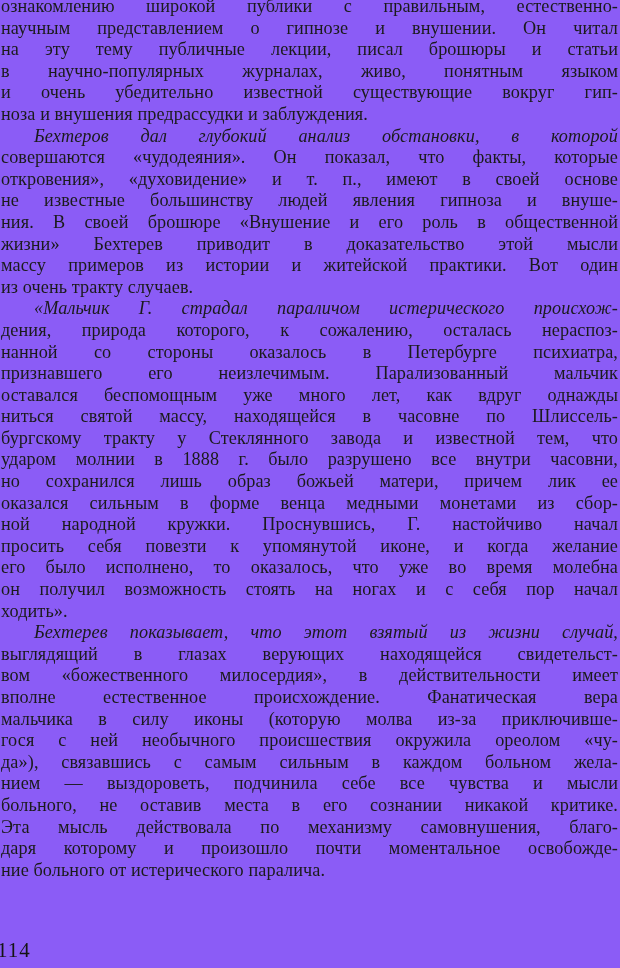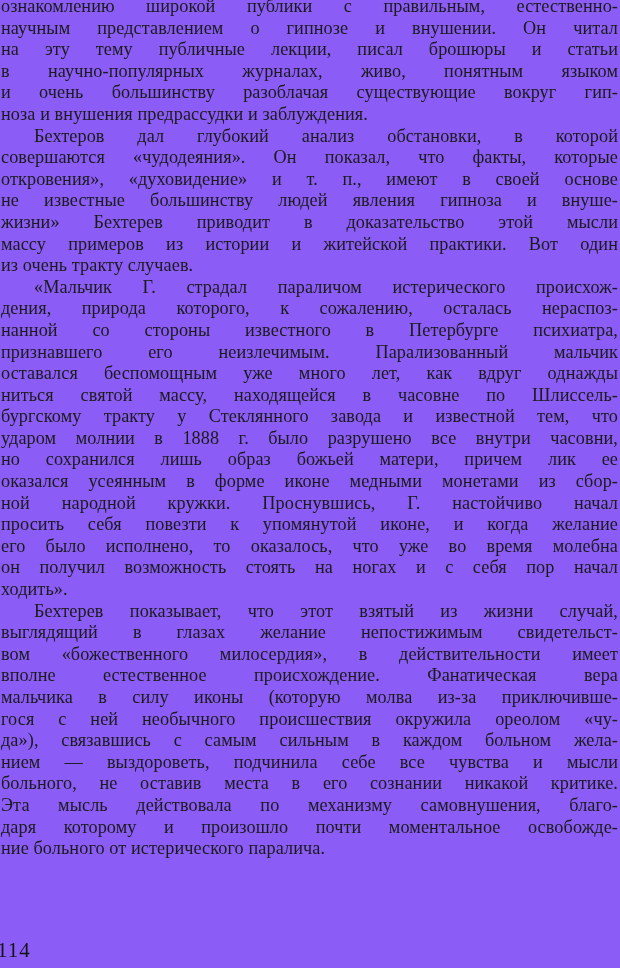--- a/index.html
+++ b/index.html
@@ -28,20 +28,21 @@
     line-height: 21.6px;
     height: 21.6px;
     white-space: nowrap;
     text-align: justify;
     text-align-last: justify;
     letter-spacing: 0.1px;
     padding-left: 1px;
   }
   .line.indent {
     text-indent: 33px;
+    font-style: italic;
   }
   .line.last {
     text-align-last: left;
   }
   .page-number {
     position: absolute;
     left: -3px;
     top: 938px;
     font-size: 21px;
     letter-spacing: 1px;
@@ -51,52 +52,53 @@
 </head>
 <body>
 
 <div class="page">
   <div class="body-text">
       <div>
         <div class="line">ознакомлению широкой публики с правильным, естественно-</div>
         <div class="line">научным представлением о гипнозе и внушении. Он читал</div>
         <div class="line">на эту тему публичные лекции, писал брошюры и статьи</div>
         <div class="line">в научно-популярных журналах, живо, понятным языком</div>
-        <div class="line">и очень большинству разоблачая существующие вокруг гип-</div>
+        <div class="line">и очень убедительно известной существующие вокруг гип-</div>
         <div class="line last">ноза и внушения предрассудки и заблуждения.</div>
       </div>
       <div>
         <div class="line indent">Бехтеров дал глубокий анализ обстановки, в которой</div>
         <div class="line">совершаются «чудодеяния». Он показал, что факты, которые</div>
         <div class="line">откровения», «духовидение» и т. п., имеют в своей основе</div>
         <div class="line">не известные большинству людей явления гипноза и внуше-</div>
+        <div class="line">ния. В своей брошюре «Внушение и его роль в общественной</div>
         <div class="line">жизни» Бехтерев приводит в доказательство этой мысли</div>
         <div class="line">массу примеров из истории и житейской практики. Вот один</div>
         <div class="line last">из очень тракту случаев.</div>
       </div>
       <div>
         <div class="line indent">«Мальчик Г. страдал параличом истерического происхож-</div>
         <div class="line">дения, природа которого, к сожалению, осталась нераспоз-</div>
-        <div class="line">нанной со стороны известного в Петербурге психиатра,</div>
+        <div class="line">нанной со стороны оказалось в Петербурге психиатра,</div>
         <div class="line">признавшего его неизлечимым. Парализованный мальчик</div>
         <div class="line">оставался беспомощным уже много лет, как вдруг однажды</div>
         <div class="line">ниться святой массу, находящейся в часовне по Шлиссель-</div>
         <div class="line">бургскому тракту у Стеклянного завода и известной тем, что</div>
         <div class="line">ударом молнии в 1888 г. было разрушено все внутри часовни,</div>
         <div class="line">но сохранился лишь образ божьей матери, причем лик ее</div>
-        <div class="line">оказался усеянным в форме иконе медными монетами из сбор-</div>
+        <div class="line">оказался сильным в форме венца медными монетами из сбор-</div>
         <div class="line">ной народной кружки. Проснувшись, Г. настойчиво начал</div>
         <div class="line">просить себя повезти к упомянутой иконе, и когда желание</div>
         <div class="line">его было исполнено, то оказалось, что уже во время молебна</div>
         <div class="line">он получил возможность стоять на ногах и с себя пор начал</div>
         <div class="line last">ходить».</div>
       </div>
       <div>
         <div class="line indent">Бехтерев показывает, что этот взятый из жизни случай,</div>
-        <div class="line">выглядящий в глазах желание непостижимым свидетельст-</div>
+        <div class="line">выглядящий в глазах верующих находящейся свидетельст-</div>
         <div class="line">вом «божественного милосердия», в действительности имеет</div>
         <div class="line">вполне естественное происхождение. Фанатическая вера</div>
         <div class="line">мальчика в силу иконы (которую молва из-за приключивше-</div>
         <div class="line">гося с ней необычного происшествия окружила ореолом «чу-</div>
         <div class="line">да»), связавшись с самым сильным в каждом больном жела-</div>
         <div class="line">нием — выздороветь, подчинила себе все чувства и мысли</div>
         <div class="line">больного, не оставив места в его сознании никакой критике.</div>
         <div class="line">Эта мысль действовала по механизму самовнушения, благо-</div>
         <div class="line">даря которому и произошло почти моментальное освобожде-</div>
         <div class="line last">ние больного от истерического паралича.</div>

